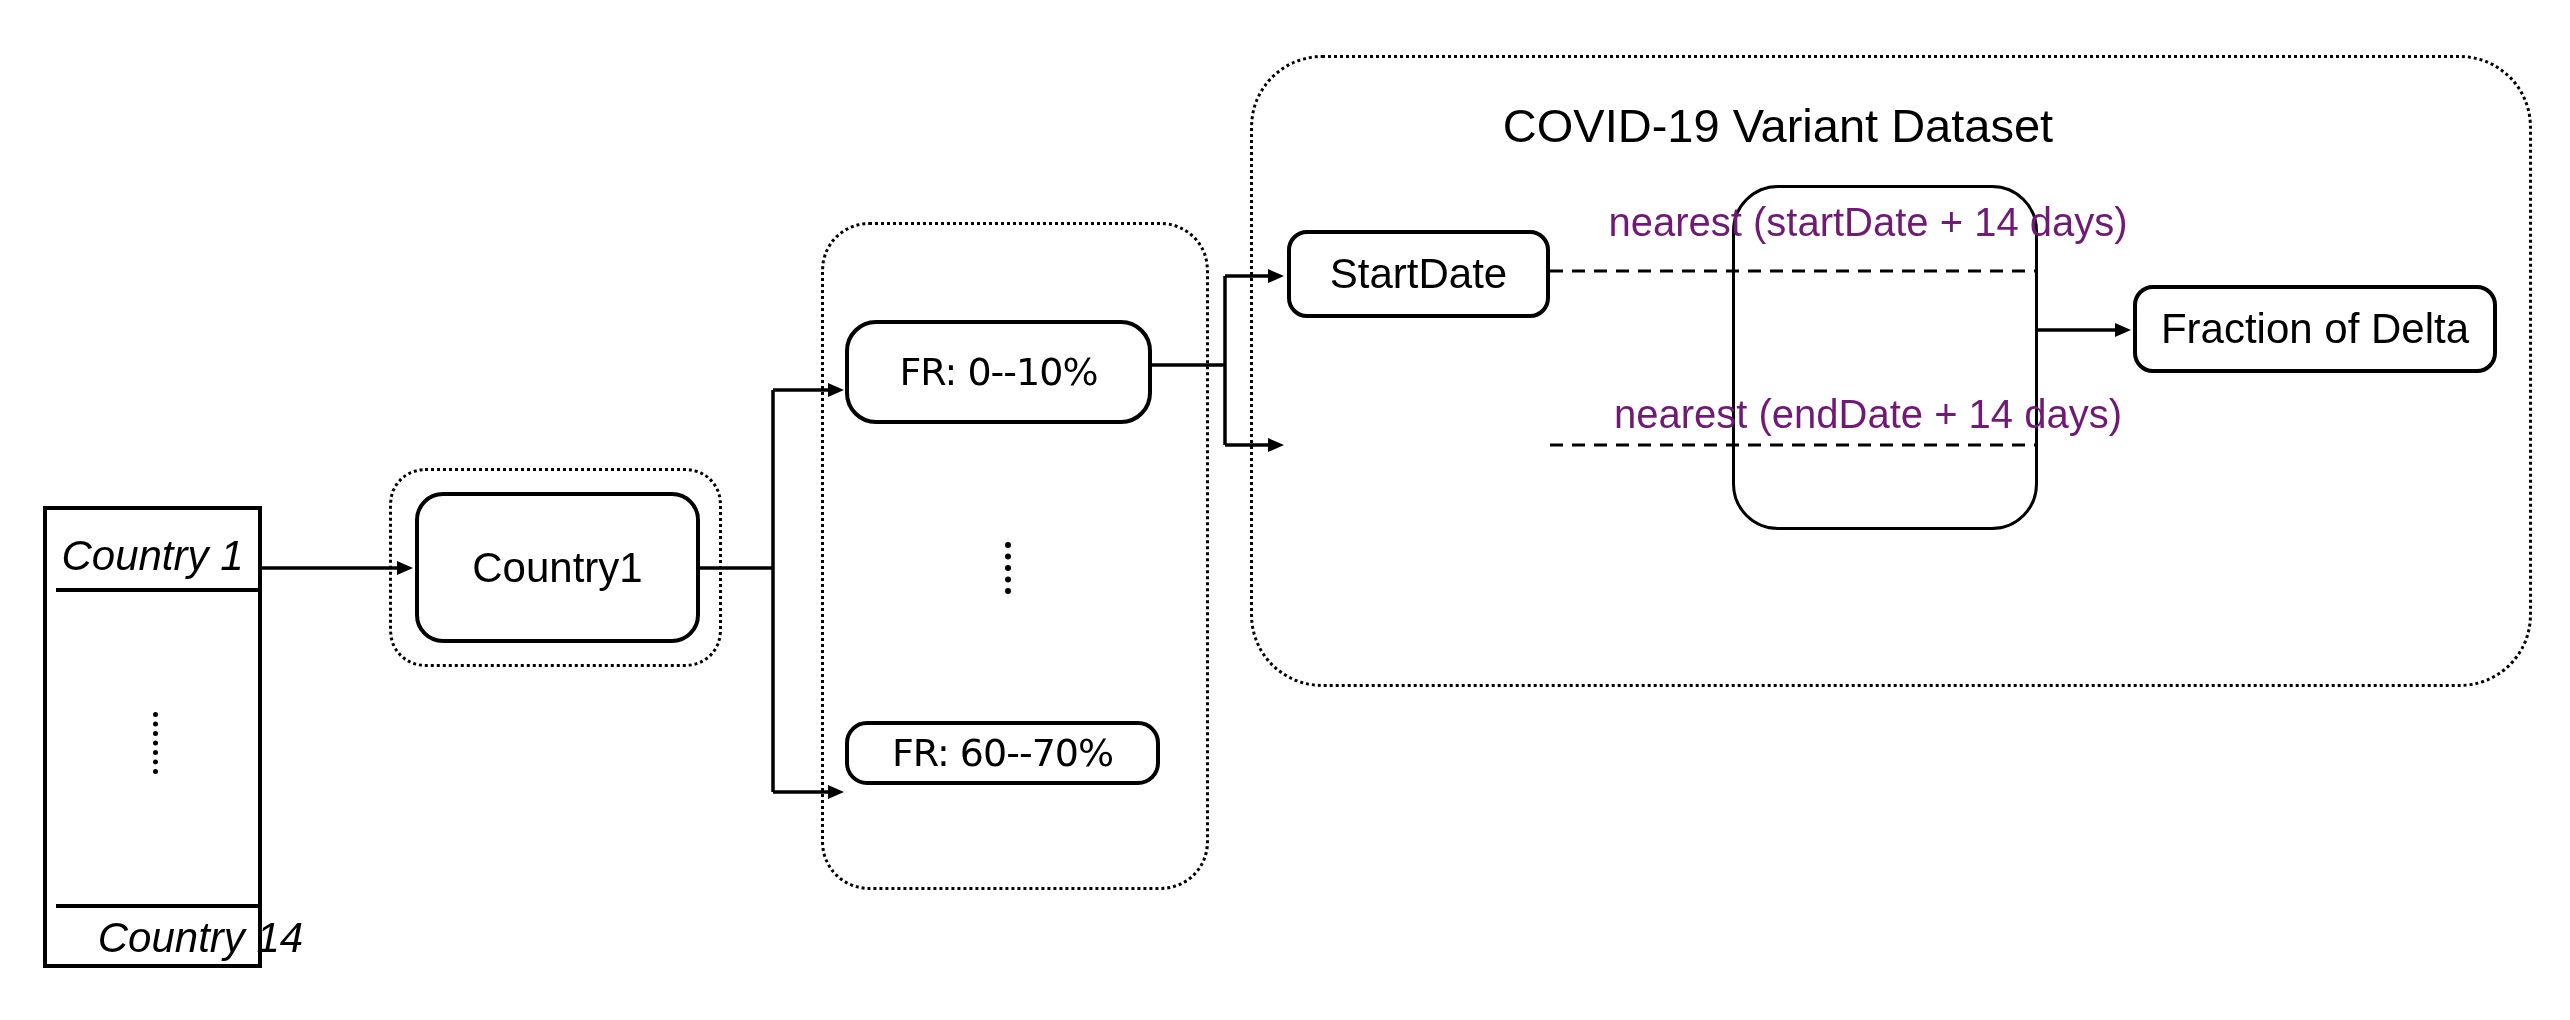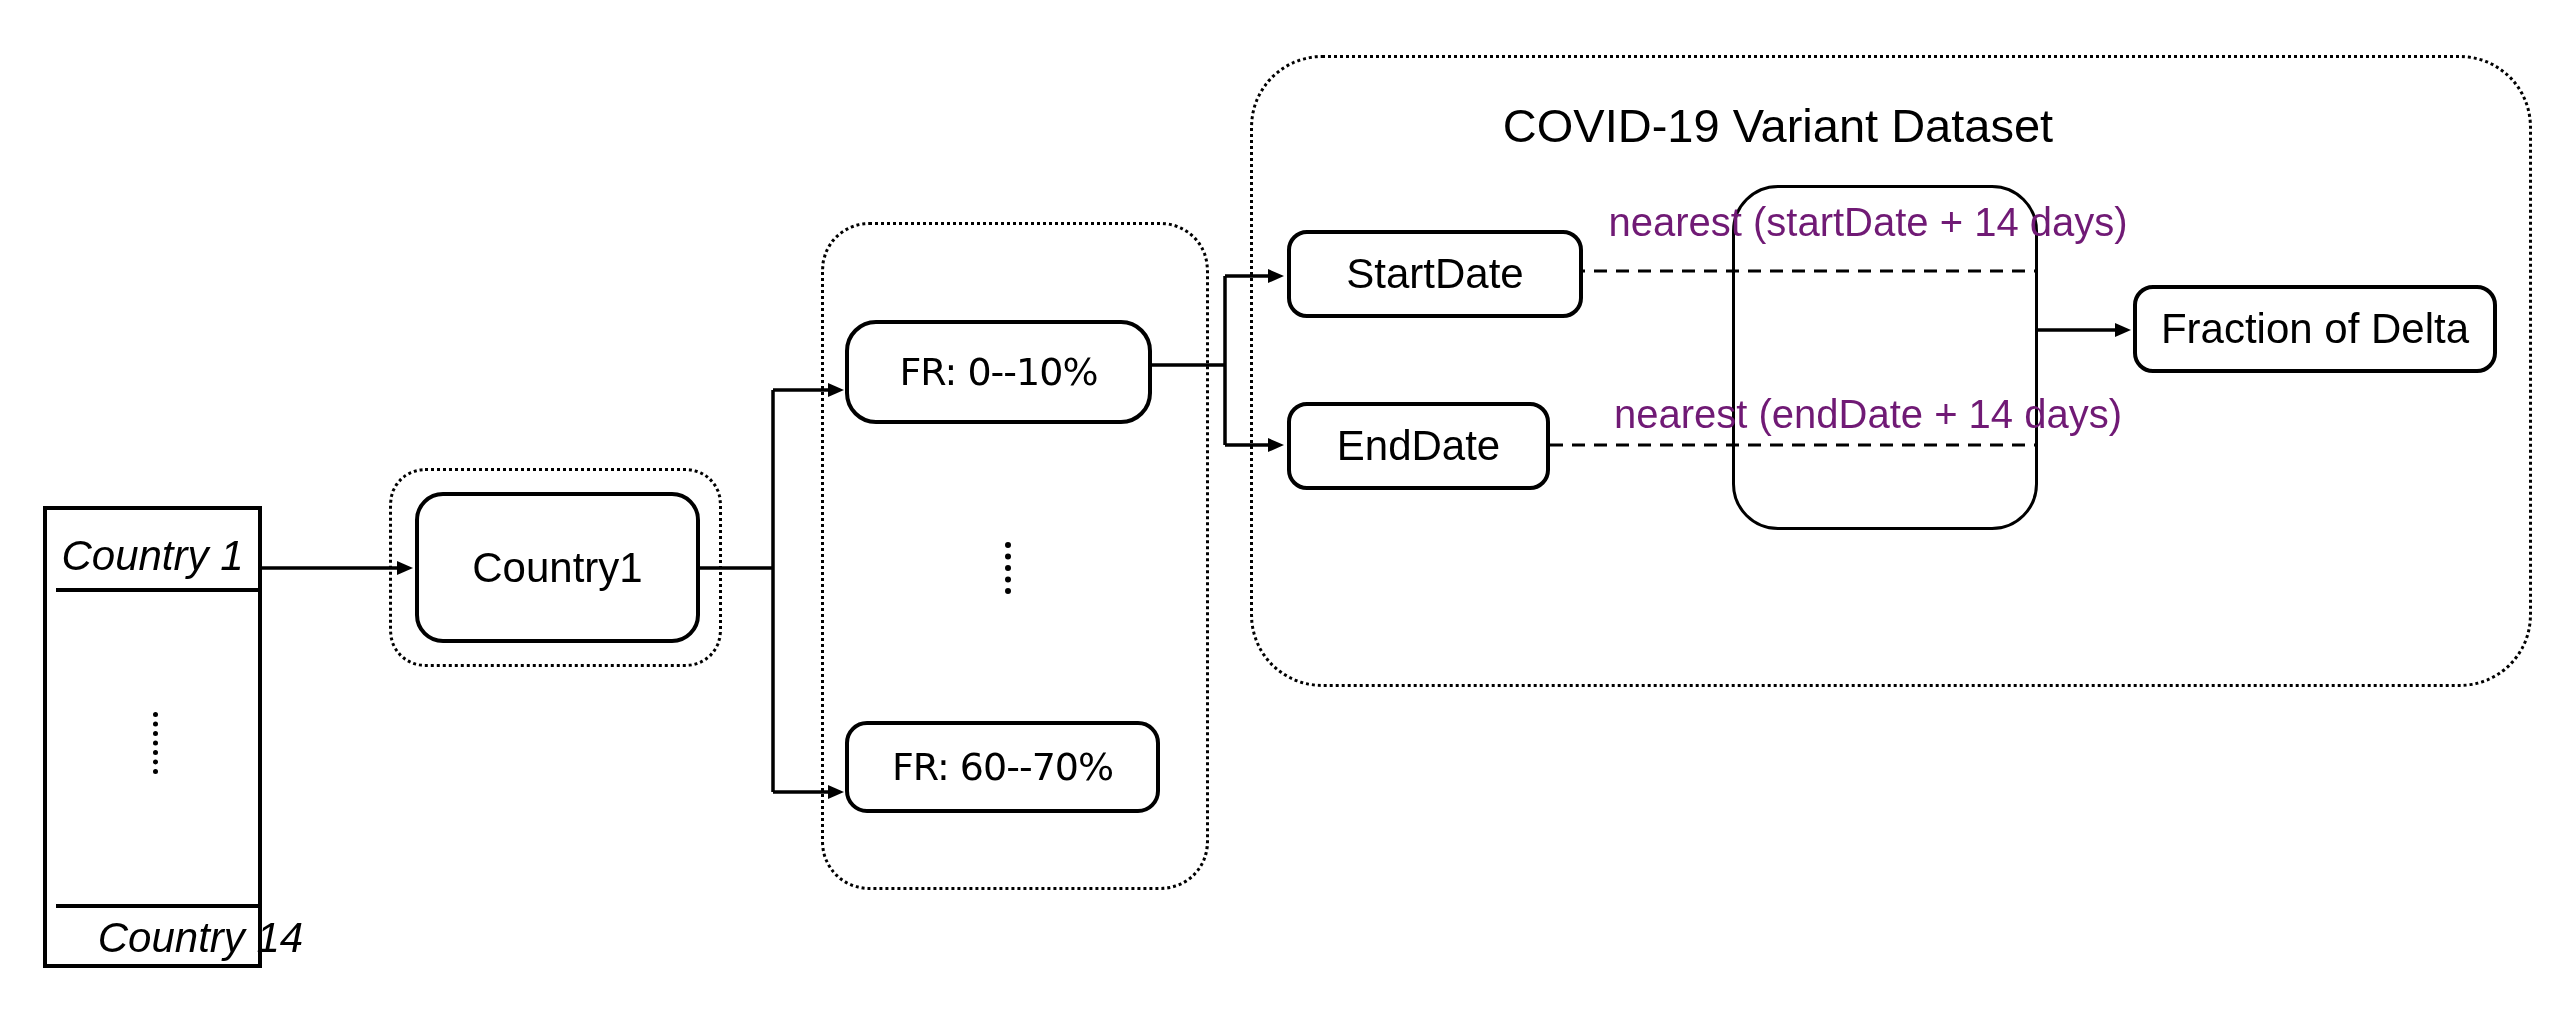--- a/index.html
+++ b/index.html
@@ -36,23 +36,23 @@
     box-sizing: border-box;
     display: flex;
     align-items: center;
     justify-content: center;
     font-size: 42px;
     white-space: nowrap;
   }
   .n-country1 { left: 415px; top: 492px; width: 285px; height: 151px; border-radius: 28px; }
   .n-fr-top    { left: 845px; top: 320px; width: 307px; height: 104px; border-radius: 31px;
                  font-family: "DejaVu Sans", sans-serif; font-size: 38px; letter-spacing: -1px; }
-  .n-fr-bottom { left: 845px; top: 721px; width: 315px; height: 92px; border-radius: 22px;
+  .n-fr-bottom { left: 845px; top: 721px; width: 315px; height: 64px; border-radius: 22px;
                  font-family: "DejaVu Sans", sans-serif; font-size: 38px; letter-spacing: -1px; }
-  .n-start    { left: 1287px; top: 230px; width: 296px; height: 88px; }
+  .n-start    { left: 1287px; top: 230px; width: 263px; height: 88px; }
   .n-end      { left: 1287px; top: 402px; width: 263px; height: 88px; }
   .n-fraction { left: 2133px; top: 285px; width: 364px; height: 88px; }
 
   
   .window-rect {
     position: absolute;
     left: 1732px; top: 185px; width: 306px; height: 345px;
     border: 3px solid #000000;
     border-radius: 46px;
     background: transparent;
@@ -188,23 +188,20 @@
   <div class="v-ellipsis ve-fr"></div>
   <div class="node n-fr-bottom">
     <span>FR: 60--70%</span>
   </div>
 
   <div class="ds-title">COVID-19 Variant Dataset</div>
 
   <div class="node n-start">
     <span>StartDate</span>
   </div>
-  <div class="node n-end">
-    <span>EndDate</span>
-  </div>
 
   <div class="edge-label el-start">nearest (startDate + 14 days)</div>
   <div class="edge-label el-end">nearest (endDate + 14 days)</div>
 
   <div class="node n-fraction">
     <span>Fraction of Delta</span>
   </div>
 
 </div>
 

